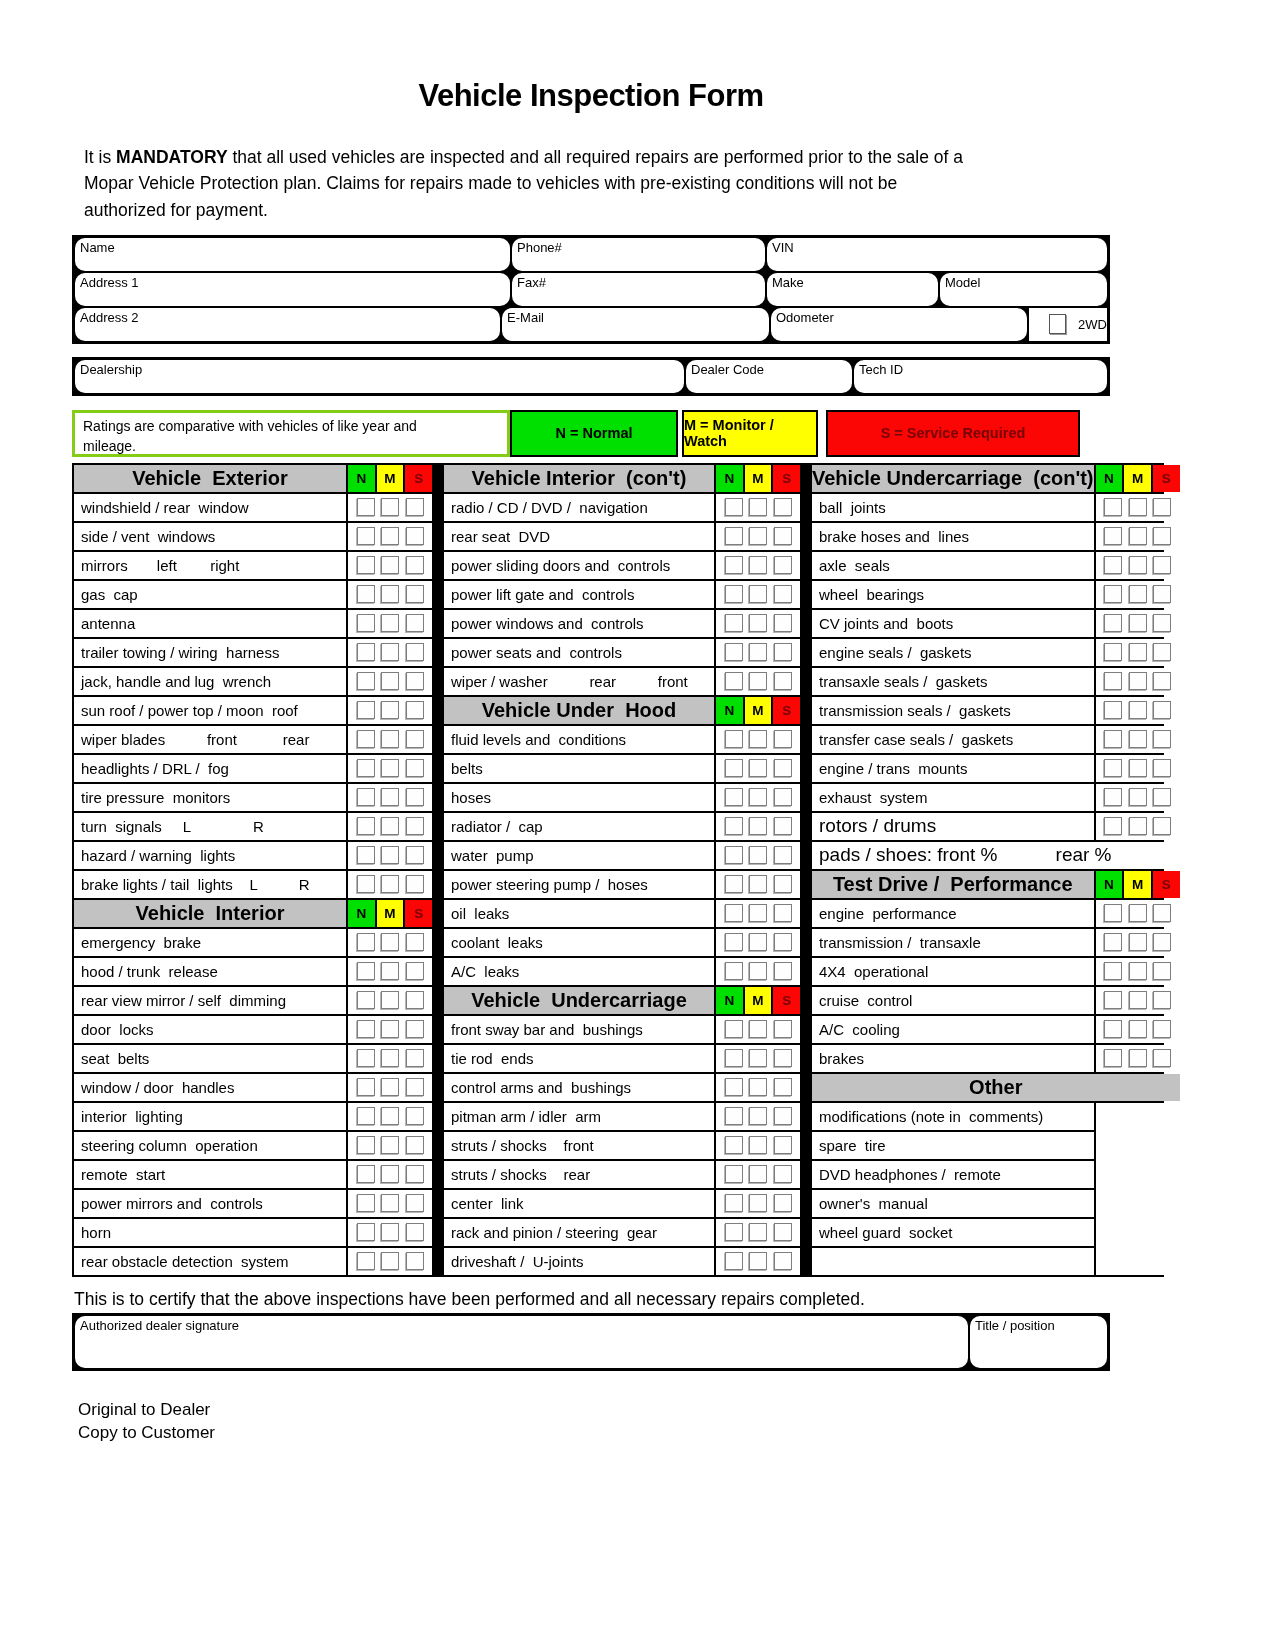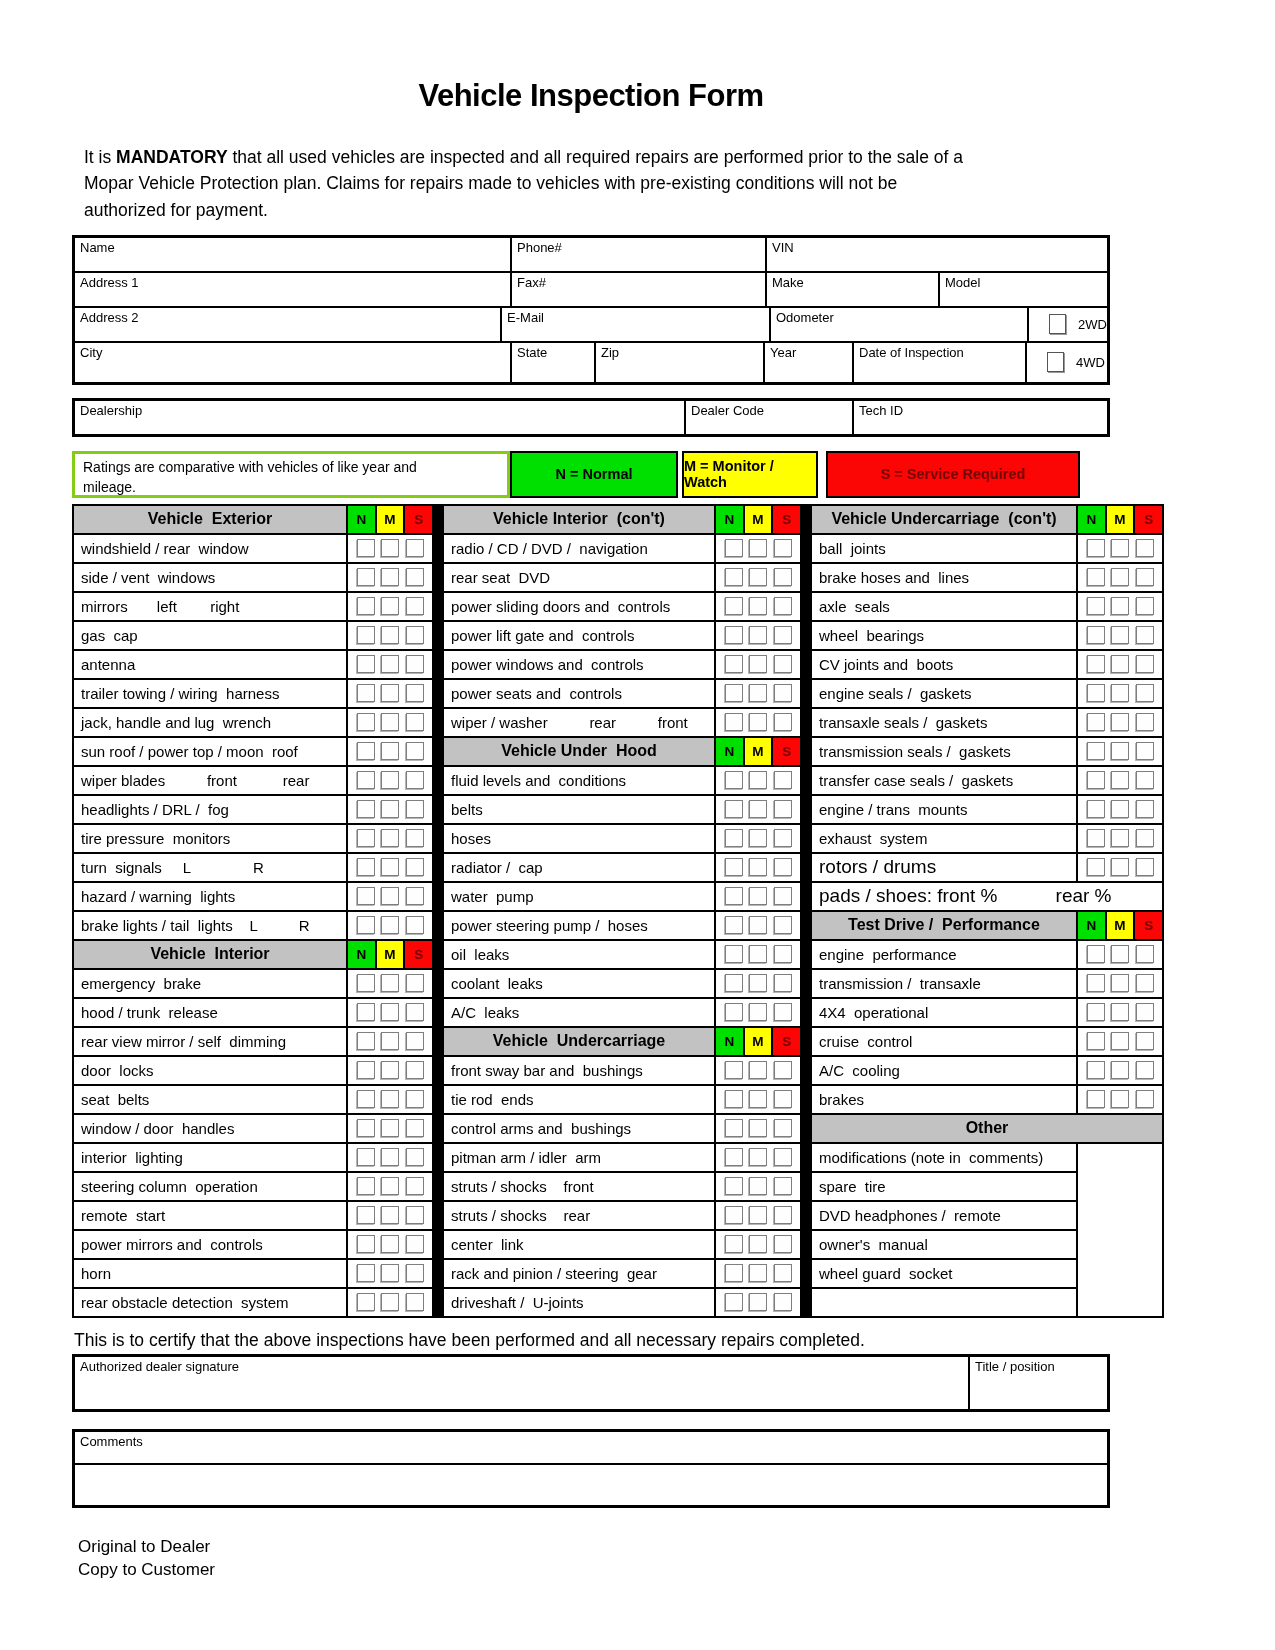--- a/index.html
+++ b/index.html
@@ -7,21 +7,21 @@
   .page{width:1092px;margin-left:72px;}
   .title{font-size:31px;font-weight:bold;text-align:center;width:1038px;margin:78px 0 0 0;letter-spacing:-0.5px;}
   .intro{width:1005px;margin:30px 0 0 12px;font-size:17.5px;line-height:1.5;white-space:pre-wrap;}
   .intro b{font-weight:bold;}
 
   
   .btable{background:#000;border:3px solid #000;display:flex;flex-direction:column;gap:2px;box-sizing:border-box;}
   .wupper{width:1038px;}
   .trow{display:flex;gap:2px;}
   .cell{background:#fff;box-sizing:border-box;}
-  .fcell{display:flex;align-items:flex-start;padding:2px 5px;font-size:13px;}
+  .fcell{display:flex;align-items:flex-start;padding:2px 5px;font-size:13px;border-radius:10px;}
   .grow{flex:1;}
   .mt12{margin-top:12px;}
   .wdcell{display:flex;align-items:center;justify-content:flex-start;gap:12px;padding-left:20px;font-size:13px;}
   .cb2{width:15px;height:18px;border:1px solid #555;background:#fff;display:inline-block;box-shadow:1px 1px 0 #999;}
 
   
   .legend{display:flex;margin-top:14px;align-items:stretch;height:47px;}
   .legend-note{width:438px;border:3px solid #84cc16;box-sizing:border-box;font-size:14px;padding:3px 8px;white-space:pre-wrap;line-height:1.45;}
   .legend-cell{border:2px solid #000;box-sizing:border-box;display:flex;align-items:center;justify-content:center;font-weight:bold;font-size:14.5px;}
   .lgreen{width:168px;background:var(--c-green);}
@@ -29,21 +29,21 @@
   .lred{width:254px;background:var(--c-red);margin-left:8px;color:var(--c-stext);text-align:center;}
 
   
   .checklist{display:flex;margin-top:6px;}
   .vgap{width:8px;background:#000;}
   .group{display:grid;grid-template-columns:1fr 84px;grid-auto-rows:27px;gap:2px;background:#000;border:2px solid #000;box-sizing:border-box;}
   .g0{width:362px;}
   .g1{width:360px;}
   .g2{width:354px;}
   .group .cell{display:flex;align-items:center;}
-  .group .head{background:var(--c-gray);font-weight:bold;font-size:16px;justify-content:center;white-space:pre;}
+  .group .head{background:var(--c-gray);font-weight:bold;font-size:20px;justify-content:center;white-space:pre;}
   .group .item{font-size:15px;padding-left:7px;white-space:pre;overflow:hidden;}
   .group .big{font-size:19px;}
   .span2{grid-column:1 / -1;}
   .col1{grid-column:1;}
   .tall{grid-column:2;grid-row:span 6;background:#fff;}
   .nmswrap{display:grid;grid-template-columns:1fr 1fr 1fr;gap:2px;background:#000;}
   .nms{display:flex;align-items:center;justify-content:center;font-weight:bold;font-size:13.5px;}
   .nms.n{background:var(--c-green);}
   .nms.m{background:var(--c-yellow);}
   .nms.s{background:var(--c-red);color:var(--c-stext);}
@@ -103,41 +103,20 @@
           <span>E-Mail</span>
         </div>
       <div class="cell fcell" style="width:262px">
           <span>Odometer</span>
         </div>
       <div class="cell wdcell grow">
           <span class="cb2"></span>
           <span>2WD</span>
         </div>
     </div>
-    <div class="trow" style="height:39px">
-      <div class="cell fcell" style="width:435px">
-          <span>City</span>
-        </div>
-      <div class="cell fcell" style="width:82px">
-          <span>State</span>
-        </div>
-      <div class="cell fcell" style="width:167px">
-          <span>Zip</span>
-        </div>
-      <div class="cell fcell" style="width:87px">
-          <span>Year</span>
-        </div>
-      <div class="cell fcell" style="width:171px">
-          <span>Date of Inspection</span>
-        </div>
-      <div class="cell wdcell grow">
-          <span class="cb2"></span>
-          <span>4WD</span>
-        </div>
-    </div>
   </div>
 
   <div class="btable wupper" style="margin-top:13px">
     <div class="trow" style="height:33px">
       <div class="cell fcell" style="width:609px">
           <span>Dealership</span>
         </div>
       <div class="cell fcell" style="width:166px">
           <span>Dealer Code</span>
         </div>
@@ -637,29 +616,19 @@
     <div class="trow">
       <div class="cell fcell" style="width:893px">
           <span>Authorized dealer  signature</span>
         </div>
       <div class="cell fcell grow">
           <span>Title /  position</span>
         </div>
     </div>
   </div>
 
-  <div class="btable wupper comments">
-    <div class="trow crow1">
-      <div class="cell fcell grow">
-          <span>Comments</span>
-        </div>
-    </div>
-    <div class="trow crow2">
-      <div class="cell grow"></div>
-    </div>
-  </div>
 
   <div class="footer">
     <div>Original to Dealer</div>
     <div>Copy to Customer</div>
   </div>
 
 </div>
 
 </body></html>

